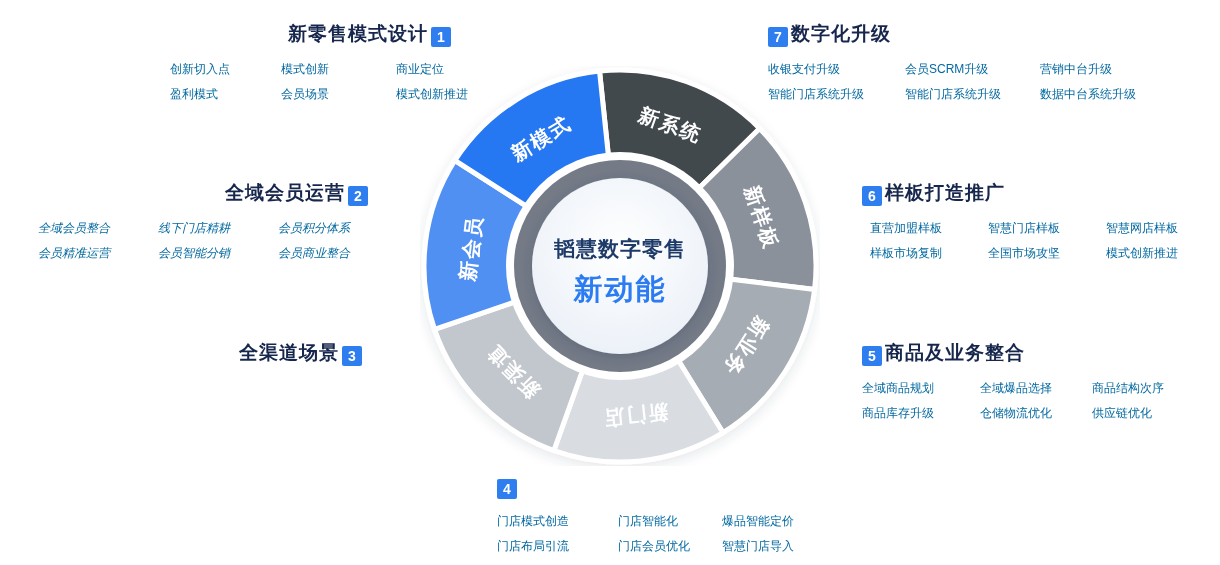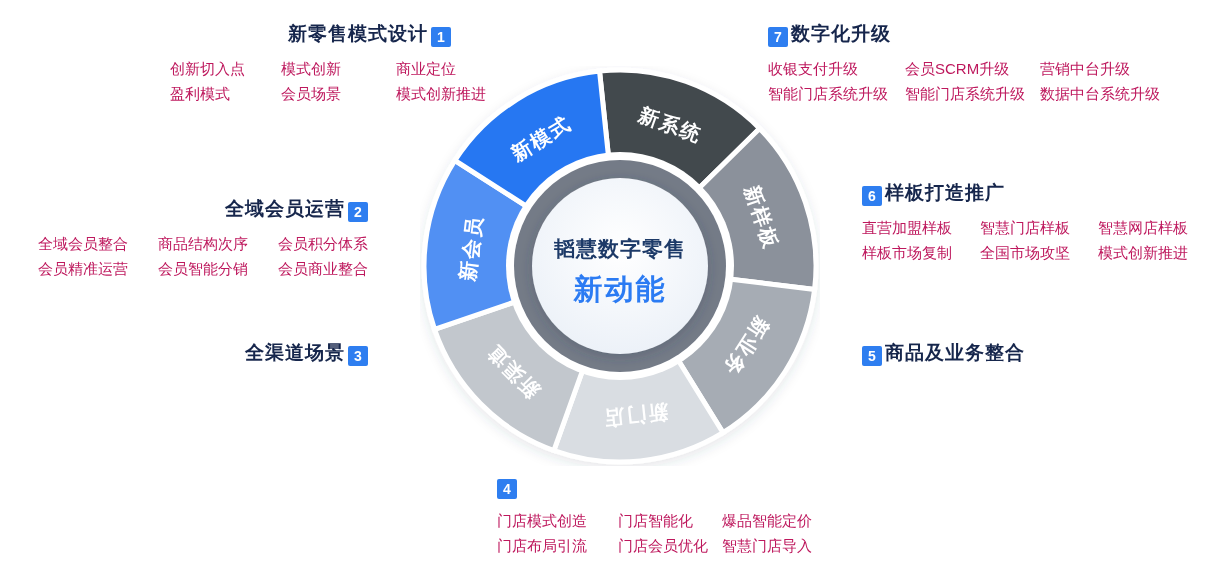--- a/index.html
+++ b/index.html
@@ -10,43 +10,43 @@
   }
   .section{position:absolute;}
   .sec-header{display:flex;align-items:flex-end;gap:3px;height:22px;}
   .sec-title{font-size:19px;font-weight:bold;color:#16264c;letter-spacing:1px;white-space:nowrap;}
   .badge{
     width:20px;height:20px;flex:0 0 20px;background:#2e7ef0;color:#ffffff;
     font-size:14px;font-weight:bold;display:flex;align-items:center;justify-content:center;
     border-radius:2px;
   }
   .items{display:grid;row-gap:9px;margin-top:14px;}
-  .items span{font-size:15px;line-height:16px;color:#be185d;white-space:nowrap;}
+  .items span{font-size:12px;line-height:16px;color:#0369a1;white-space:nowrap;}
 
   
   .sec-1{left:170px;top:25px;}
   .sec-1 .sec-header{margin-left:118px;}
   .sec-1 .items{grid-template-columns:111px 115px auto;}
 
-  .sec-2{left:38px;top:200px;}
+  .sec-2{left:38px;top:184px;}
   .sec-2 .sec-header{margin-left:187px;}
-  .sec-2 .items{grid-template-columns:120px 120px auto;}
+  .sec-2 .items{grid-template-columns:120px 120px auto;font-style:italic;}
 
-  .sec-3{left:35px;top:344px;}
+  .sec-3{left:29px;top:344px;}
   .sec-3 .sec-header{margin-left:210px;}
   .sec-3 .items{grid-template-columns:123px 122px auto;}
 
   .sec-4{left:497px;top:477px;}
   .sec-4 .items{grid-template-columns:121px 104px auto;}
 
   .sec-5{left:862px;top:344px;}
   .sec-5 .items{grid-template-columns:118px 112px auto;}
 
   .sec-6{left:862px;top:184px;}
-  .sec-6 .items{grid-template-columns:118px 118px auto;}
+  .sec-6 .items{grid-template-columns:118px 118px auto;margin-left:8px;}
 
   .sec-7{left:768px;top:25px;}
   .sec-7 .items{grid-template-columns:137px 135px auto;}
 
   
   .wheel-wrap{position:absolute;left:420px;top:66px;width:400px;height:400px;}
   .wheel-wrap svg{width:100%;height:100%;display:block;}
   .seg-label{fill:#ffffff;font-size:20px;font-weight:bold;letter-spacing:2px;}
   .center-line1{fill:#1d3a68;font-size:21px;font-weight:bold;letter-spacing:1px;}
   .center-line2{fill:#2b7bf3;font-size:29px;font-weight:bold;letter-spacing:2px;}
@@ -69,21 +69,21 @@
   </div>
 </div>
 
 <div class="section sec-2">
   <div class="sec-header">
     <span class="sec-title">全域会员运营</span>
     <span class="badge">2</span>
   </div>
   <div class="items">
     <span>全域会员整合</span>
-    <span>商品结构次序</span>
+    <span>线下门店精耕</span>
     <span>会员积分体系</span>
     <span>会员精准运营</span>
     <span>会员智能分销</span>
     <span>会员商业整合</span>
   </div>
 </div>
 
 <div class="section sec-3">
   <div class="sec-header">
     <span class="sec-title">全渠道场景</span>
@@ -102,20 +102,28 @@
     <span>门店布局引流</span>
     <span>门店会员优化</span>
     <span>智慧门店导入</span>
   </div>
 </div>
 
 <div class="section sec-5">
   <div class="sec-header">
     <span class="badge">5</span>
     <span class="sec-title">商品及业务整合</span>
+  </div>
+  <div class="items">
+    <span>全域商品规划</span>
+    <span>全域爆品选择</span>
+    <span>商品结构次序</span>
+    <span>商品库存升级</span>
+    <span>仓储物流优化</span>
+    <span>供应链优化</span>
   </div>
 </div>
 
 <div class="section sec-6">
   <div class="sec-header">
     <span class="badge">6</span>
     <span class="sec-title">样板打造推广</span>
   </div>
   <div class="items">
     <span>直营加盟样板</span>

